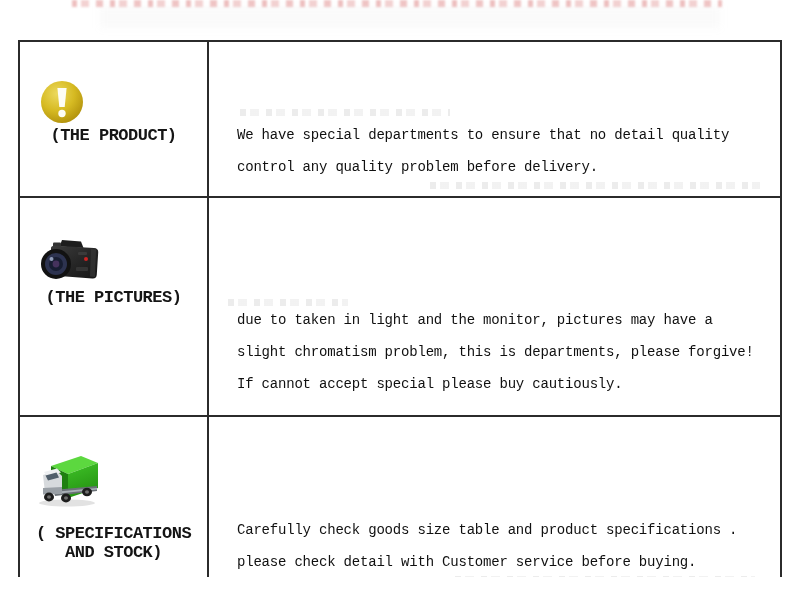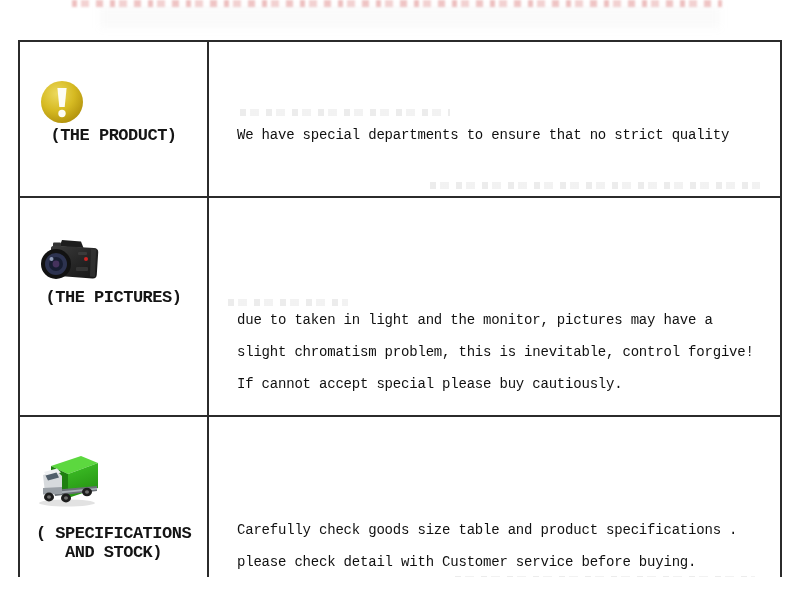--- a/index.html
+++ b/index.html
@@ -107,21 +107,22 @@
             <stop offset="100%" stop-color="#b0900c"></stop>
           </radialGradient>
         </defs>
         <circle cx="22" cy="22" r="21" fill="url(#goldG)"></circle>
         <path d="M17.4 8 L26.6 8 L24.7 27 L19.3 27 Z" fill="#fdfdf6"></path>
         <circle cx="22" cy="33.5" r="3.7" fill="#fdfdf6"></circle>
       </svg>
     </div>
     <div class="row-label" style="top:84px;">(THE PRODUCT)</div>
     <div class="row-text" style="top:77px;">
-      <div>We have special departments to ensure that no strict quality</div>
+      <div>We have special departments to ensure that no detail quality</div>
+      <div>control any quality problem before delivery.</div>
     </div>
 
     <div class="cell-icon" style="left:16px; top:192px;">
       <svg width="68" height="54" viewBox="0 0 68 54" aria-hidden="true">
         <defs>
           <linearGradient id="camBody" x1="0" y1="0" x2="1" y2="1">
             <stop offset="0%" stop-color="#3c3c3c"></stop>
             <stop offset="60%" stop-color="#232323"></stop>
             <stop offset="100%" stop-color="#151515"></stop>
           </linearGradient>
@@ -136,21 +137,21 @@
         <circle cx="20" cy="30" r="3.4" fill="#45325c"></circle>
         <circle cx="15.5" cy="25" r="2" fill="#aebcd8" opacity="0.8"></circle>
         <circle cx="50" cy="25" r="2" fill="#cc2222"></circle>
         <rect x="40" y="33" width="12" height="4" rx="1" fill="#343434"></rect>
         <rect x="42" y="18" width="9" height="3" rx="1" fill="#3a3a3a"></rect>
       </svg>
     </div>
     <div class="row-label" style="top:246px;">(THE PICTURES)</div>
     <div class="row-text" style="top:262px;">
       <div>due to taken in light and the monitor, pictures may have a</div>
-      <div>slight chromatism problem, this is inevitable, control forgive!</div>
+      <div>slight chromatism problem, this is departments, please forgive!</div>
       <div>If cannot accept special please buy cautiously.</div>
     </div>
 
     <div class="cell-icon" style="left:15px; top:406px;">
       <svg width="66" height="60" viewBox="0 0 66 60" aria-hidden="true">
         <defs>
           <linearGradient id="boxFace" x1="0" y1="0" x2="0.3" y2="1">
             <stop offset="0%" stop-color="#3fc328"></stop>
             <stop offset="100%" stop-color="#259312"></stop>
           </linearGradient>

